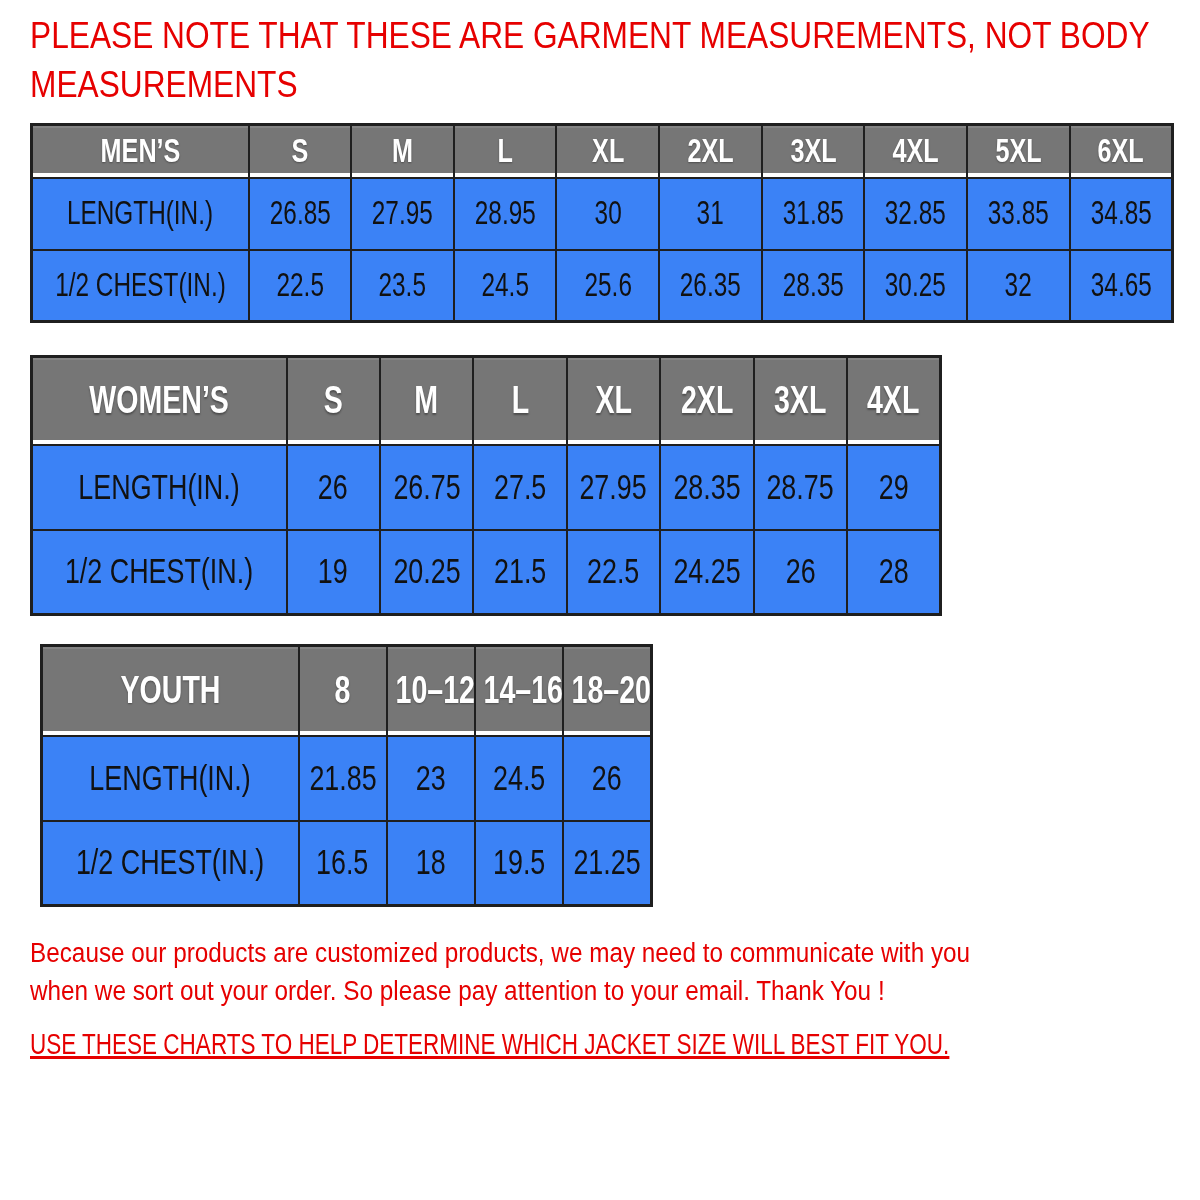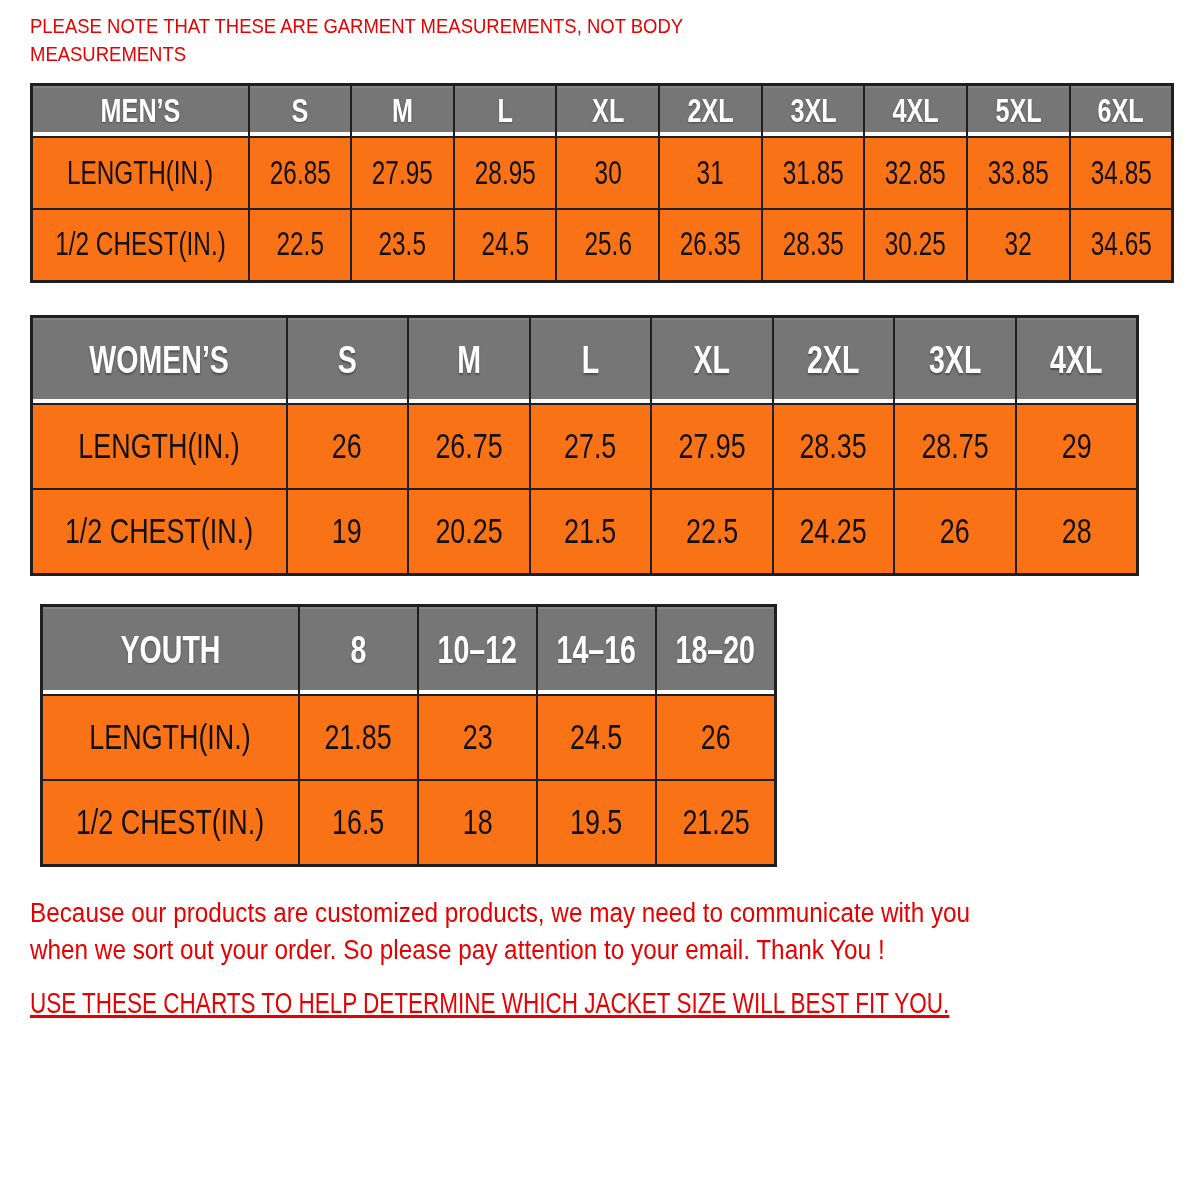--- a/index.html
+++ b/index.html
@@ -30,21 +30,21 @@
     color: #000;
     -webkit-text-stroke: 2px #000;
     letter-spacing: 0px;
     word-spacing: 28px;
     white-space: nowrap;
     transform: scale(0.70, 1.12);
     transform-origin: left top;
   }
 
   
-  .note { margin: 12px 0 0 30px; color: var(--accent-red, #e60000); font-size: 21px; line-height: 1.35; }
+  .note { margin: 12px 0 0 30px; color: var(--accent-red, #e60000); font-size: 36px; line-height: 1.35; }
   .note-line {
     width: max-content;
     white-space: nowrap;
     transform: scaleX(0.88);
     transform-origin: left center;
   }
 
   
   .size-table {
     border-collapse: collapse;
@@ -60,38 +60,38 @@
     padding: 0;
     overflow: hidden;
   }
   .size-table th {
     background: var(--header-gray, #767676);
     color: var(--header-text-white, #fff);
     font-weight: bold;
     text-shadow: 0 1px 2px rgba(0,0,0,0.35);
     box-shadow: inset 0 -4px 0 #ffffff, inset 0 2px 0 rgba(255,255,255,0.10);
   }
-  .size-table td { color: var(--text-black, #111); background: #f97316; }
+  .size-table td { color: var(--text-black, #111); background: #3b82f6; }
   .cv { display: inline-block; white-space: nowrap; transform: scale(0.84, 1.12); }
 
   .t-mens { width: 1144px; margin-top: 14px; }
   .t-mens col.c0 { width: 217px; }
   .t-mens tr.head { height: 53px; }
   .t-mens tr.body { height: 72px; }
   .t-mens th { font-size: 30px; }
   .t-mens td { font-size: 29px; }
 
-  .t-womens { width: 1109px; margin-top: 32px; }
+  .t-womens { width: 912px; margin-top: 32px; }
   .t-womens col.c0 { width: 255px; }
   .t-womens tr.head { height: 88px; }
   .t-womens tr.body { height: 85px; }
   .t-womens th { font-size: 34px; }
   .t-womens td { font-size: 32px; }
 
-  .t-youth { width: 737px; margin-top: 28px; margin-left: 40px; }
+  .t-youth { width: 613px; margin-top: 28px; margin-left: 40px; }
   .t-youth col.c0 { width: 257px; }
   .t-youth tr.head { height: 90px; }
   .t-youth tr.body { height: 85px; }
   .t-youth th { font-size: 34px; }
   .t-youth td { font-size: 32px; }
 
   
   .footer-para { margin: 28px 0 0 30px; color: var(--accent-red, #e60000); font-size: 27px; line-height: 1.4; }
   .footer-para .footer-line {
     width: max-content;

